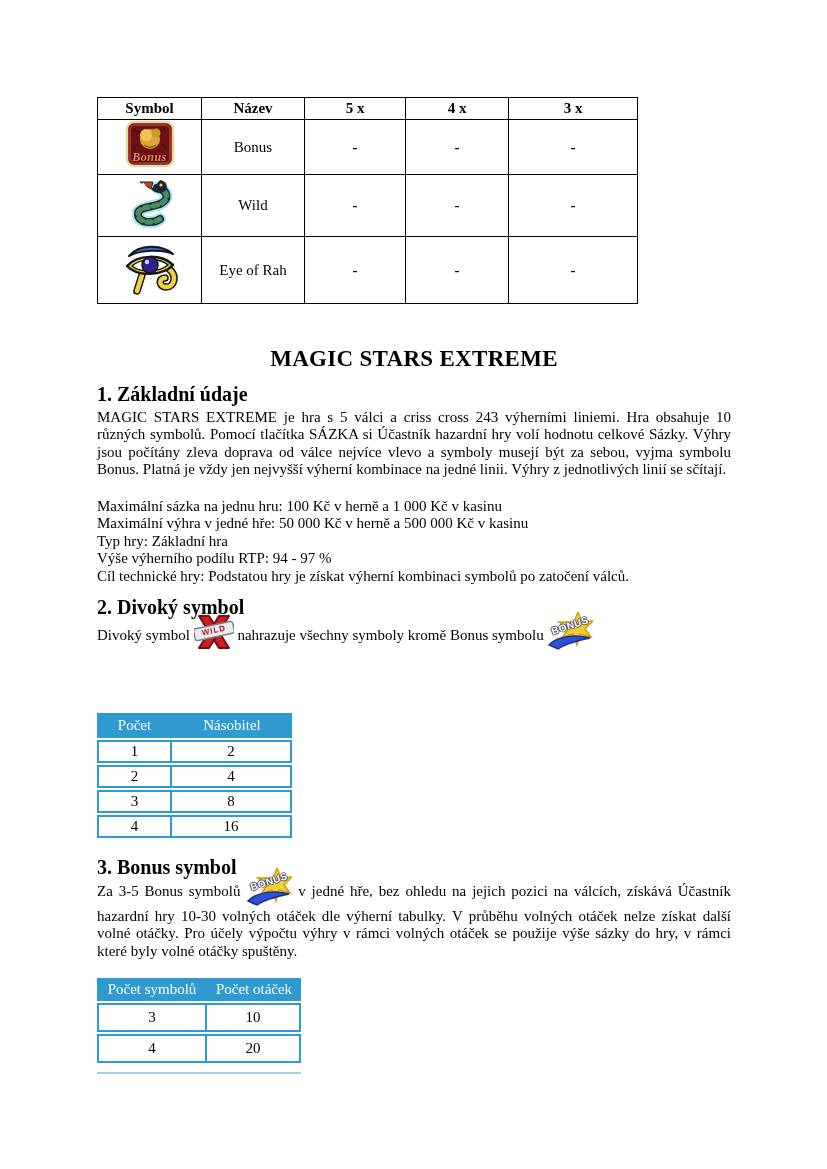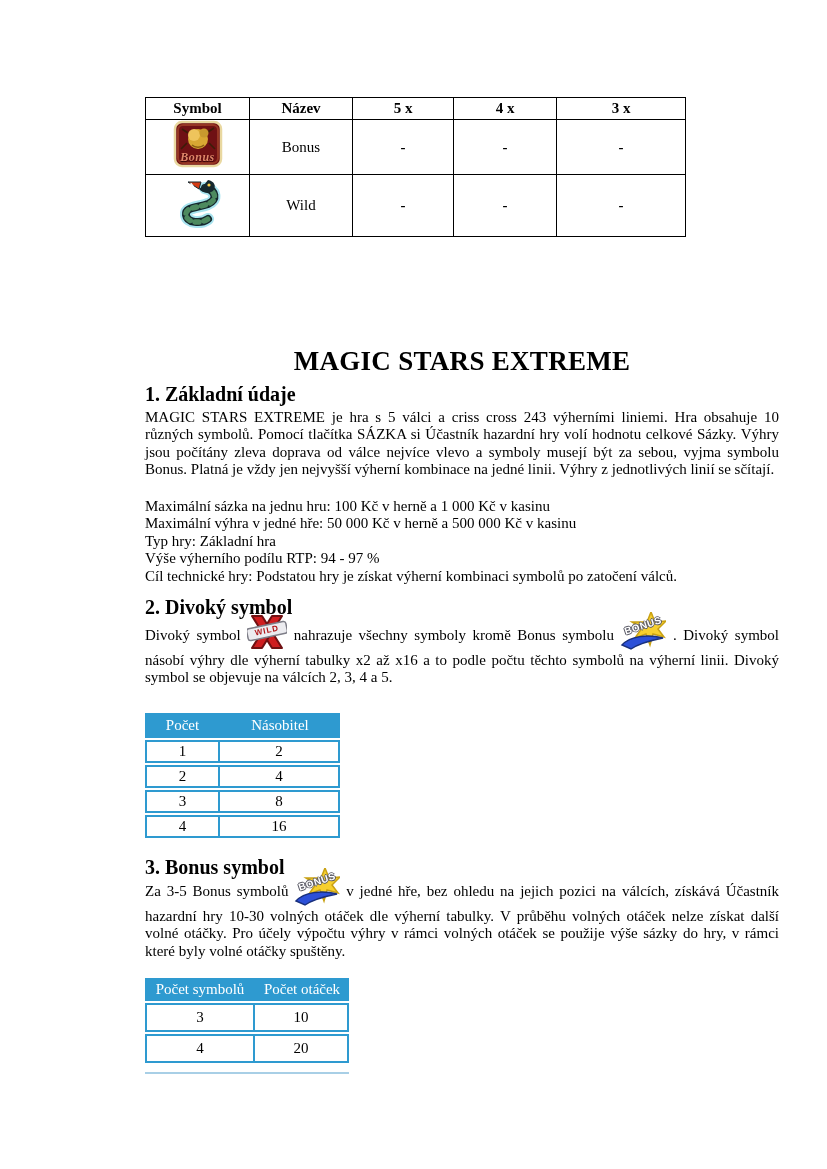--- a/index.html
+++ b/index.html
@@ -1,18 +1,18 @@
 <!DOCTYPE html>
 <html><head>
 <meta charset="utf-8">
 <style>
   html,body { margin:0; padding:0; background:#fff; }
   #page {
     position:relative; width:735px; height:1169px; background:#ffffff;
-    font-family:"Liberation Serif", serif; color:#000; overflow:hidden;margin-left:48px;
+    font-family:"Liberation Serif", serif; color:#000; overflow:hidden;
   }
 
   
   table.symtab {
     position:absolute; left:97px; top:97px;
     border-collapse:collapse; table-layout:fixed; width:540px;
     font-size:15px;
   }
   table.symtab th, table.symtab td {
     border:1px solid #000; text-align:center; vertical-align:middle; padding:0;
@@ -41,21 +41,21 @@
     position:absolute; left:1px; top:8px; width:44px; text-align:center;
     font-family:"Liberation Sans", sans-serif; font-weight:bold; font-size:10px;
     line-height:11px; color:#fff; letter-spacing:0.5px;
     text-shadow:-1px 0 #5a5a66, 1px 0 #5a5a66, 0 -1px #5a5a66, 0 1px #5a5a66;
     transform:rotate(-18deg);
   }
 
   
   .doc-title {
     position:absolute; left:97px; top:346px; width:634px; text-align:center;
-    font-size:27px; font-weight:bold; letter-spacing:0.3px;
+    font-size:23px; font-weight:bold; letter-spacing:0.3px;
   }
   .h-sec { position:absolute; left:97px; font-size:20px; font-weight:bold; }
   #h1 { top:383px; }
   #h2 { top:596px; }
   #h3 { top:856px; }
 
   .para {
     position:absolute; left:97px; width:634px;
     font-size:15px; line-height:17.3px; text-align:justify;
   }
@@ -149,20 +149,41 @@
               <path d="M20,6.5 L22,9" stroke="#fff" stroke-width="1.4" stroke-linecap="round"></path>
               <circle cx="38" cy="8" r="1.6" fill="#ffd24a"></circle>
             </svg>
           </span>
         </td>
         <td>Wild</td>
         <td class="dash">-</td>
         <td class="dash">-</td>
         <td class="dash">-</td>
       </tr>
+      <tr>
+        <td>
+          <span class="icon">
+            <svg width="56" height="58" viewBox="0 0 56 58">
+              <path d="M7,17 C17,5 40,5 51,15 C40,10 18,11 7,17 Z" fill="#3a62c8" stroke="#15161c" stroke-width="2" stroke-linejoin="round"></path>
+              <path d="M47,30 C55,36 53,48 44,48 C37,48 36,39 43,39" fill="none" stroke="#15161c" stroke-width="7.5" stroke-linecap="round"></path>
+              <path d="M47,30 C55,36 53,48 44,48 C37,48 36,39 43,39" fill="none" stroke="#f0d23d" stroke-width="4.5" stroke-linecap="round"></path>
+              <path d="M20,36 L15,52" stroke="#15161c" stroke-width="7.5" stroke-linecap="round"></path>
+              <path d="M20,36 L15,52" stroke="#f0d23d" stroke-width="4.5" stroke-linecap="round"></path>
+              <path d="M5,27 C16,15 40,15 51,26 C41,37 15,38 5,27 Z" fill="#f0d23d" stroke="#15161c" stroke-width="2.5" stroke-linejoin="round"></path>
+              <path d="M10,27 C18,19 38,19 46,26 C38,33 18,34 10,27 Z" fill="#fdfdfb" stroke="#15161c" stroke-width="1.5"></path>
+              <circle cx="28" cy="26" r="8" fill="#31208a" stroke="#15161c" stroke-width="1.5"></circle>
+              <circle cx="25" cy="23" r="2.2" fill="#cfd6ff"></circle>
+            </svg>
+          </span>
+        </td>
+        <td>Eye of Rah</td>
+        <td class="dash">-</td>
+        <td class="dash">-</td>
+        <td class="dash">-</td>
+      </tr>
     </tbody>
   </table>
 
   <div class="doc-title">MAGIC STARS EXTREME</div>
   <div class="h-sec" id="h1">1. Základní údaje</div>
   <div class="para" id="para1">MAGIC STARS EXTREME je hra s 5 válci a criss cross 243 výherními liniemi. Hra obsahuje 10 různých symbolů. Pomocí tlačítka SÁZKA si Účastník hazardní hry volí hodnotu celkové Sázky. Výhry jsou počítány zleva doprava od válce nejvíce vlevo a symboly musejí být za sebou, vyjma symbolu Bonus. Platná je vždy jen nejvyšší výherní kombinace na jedné linii. Výhry z jednotlivých linií se sčítají.</div>
 
   <div class="details">
     <div>Maximální sázka na jednu hru: 100 Kč v herně a 1 000 Kč v kasinu</div>
     <div>Maximální výhra v jedné hře: 50 000 Kč v herně a 500 000 Kč v kasinu</div>
@@ -175,21 +196,21 @@
   <div class="para" id="para2">
     <span>Divoký symbol </span><span class="inline-icon"><svg width="40" height="38" viewBox="0 0 40 38">
         <path d="M5,2 L15,2 L35,34 L25,34 Z" fill="#cf1d1f" stroke="#701012" stroke-width="2" stroke-linejoin="round"></path>
         <path d="M35,2 L25,2 L5,34 L15,34 Z" fill="#cf1d1f" stroke="#701012" stroke-width="2" stroke-linejoin="round"></path>
         <g transform="rotate(-12 20 17)">
             <rect x="0" y="11" width="40" height="12" rx="2.5" fill="#ececf0" stroke="#7e7e88" stroke-width="1.5"></rect>
           </g>
       </svg><span class="wild-cap">WILD</span></span><span> nahrazuje všechny symboly kromě Bonus symbolu </span><span class="inline-icon"><svg width="46" height="40" viewBox="0 0 46 40">
         <polygon points="31,0 35,10 46,9 38,17 44,25 33,22 30,33 26,22 15,26 22,16 12,10 27,10" fill="#f6cf2e" stroke="#c9a113" stroke-width="1.5"></polygon>
         <path d="M2,33 C10,24 28,22 43,26 C33,28 18,32 11,37 Z" fill="#2c50d8" stroke="#19307c" stroke-width="1.5"></path>
-      </svg><span class="bonusword-cap">BONUS</span></span><span> . Divoký symbol násobí výhry dle výherní tabulky x2 až x16 a to podle počtu těchto symbolů na výherní linii. Divoký symbol se objevuje na válcích 2, 3, 4 a 5.</span>
+      </svg><span class="bonusword-cap">BONUS</span></span>
   </div>
 
   <div class="btable" id="btable1">
     <div class="bhdr">
       <div class="bc bc1">Počet</div>
       <div class="bc bc2">Násobitel</div>
     </div>
     <div class="brow">
       <div class="bc bc1">1</div>
       <div class="bc bc2">2</div>

